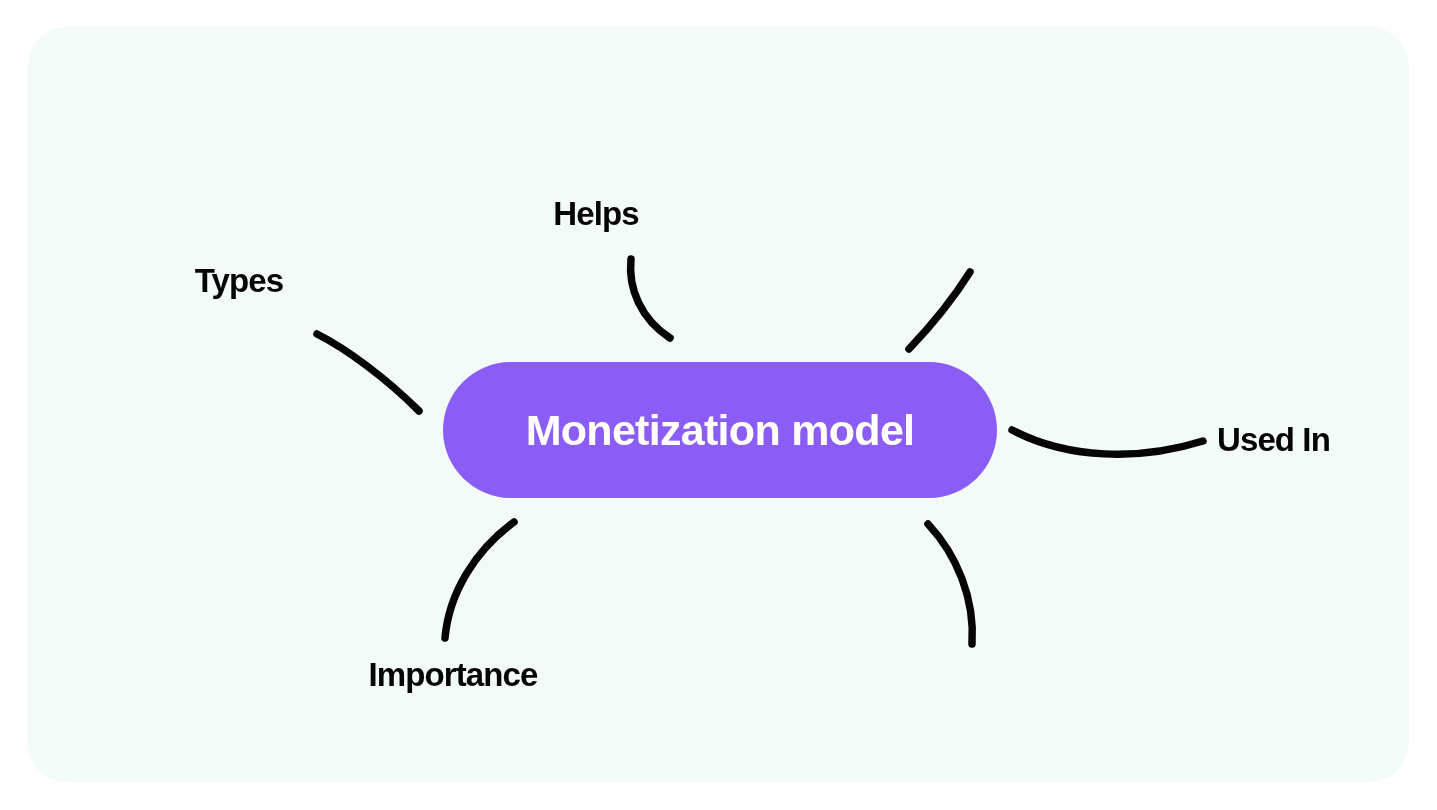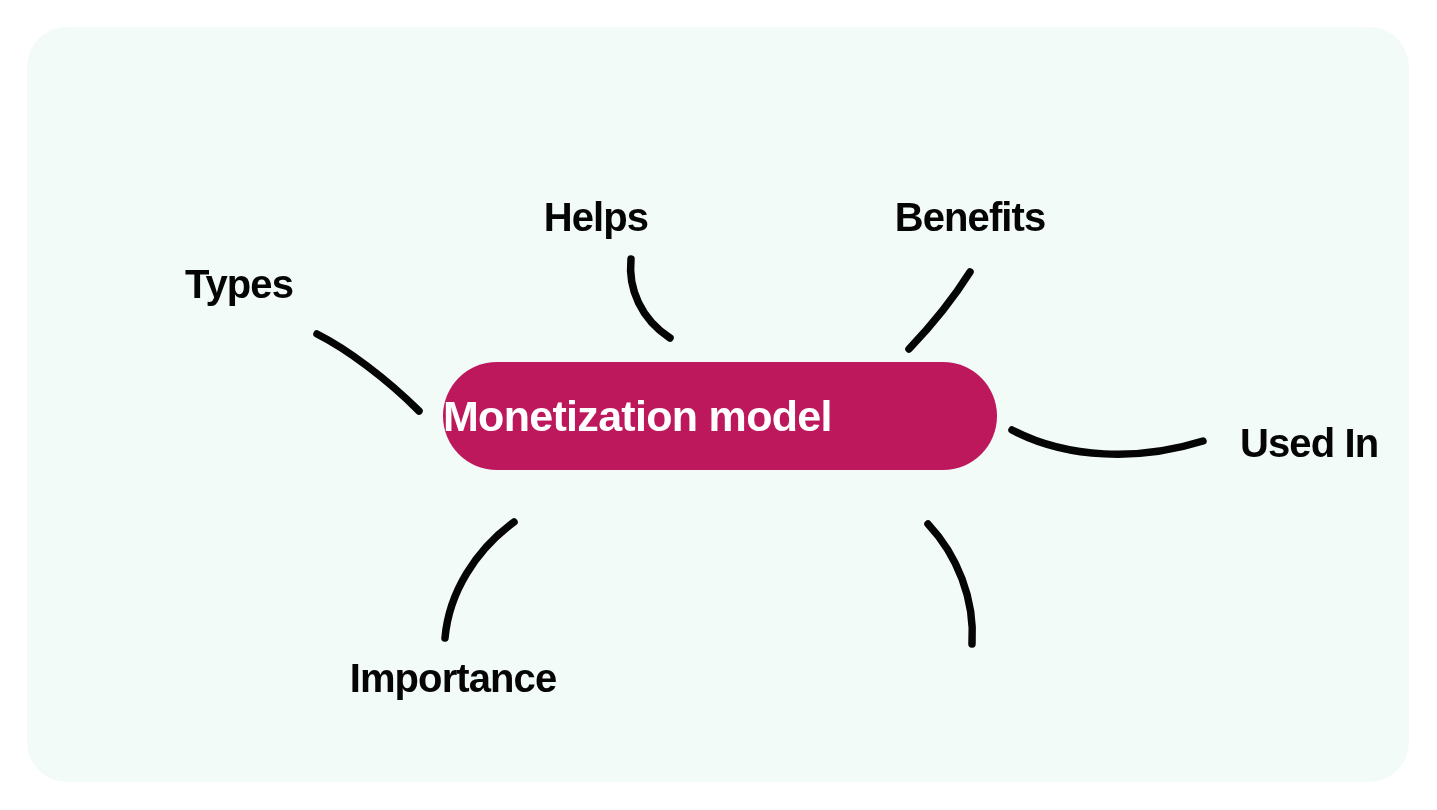--- a/index.html
+++ b/index.html
@@ -36,46 +36,46 @@
     stroke: #050505;
     stroke-width: 7.5;
     stroke-linecap: round;
     stroke-linejoin: round;
   }
   #central-node {
     position: absolute;
     left: 416px;
     top: 335px;
     width: 554px;
-    height: 108px;
-    background: #be185d;
+    height: 136px;
+    background: #8b5cf6;
     border-radius: 68px;
     display: flex;
     align-items: center;
-    justify-content: flex-start;
+    justify-content: center;
   }
   #central-node-label {
     color: #ffffff;
     font-family: "Liberation Sans", sans-serif;
     font-size: 43px;
     font-weight: bold;
     letter-spacing: -0.7px;
     white-space: nowrap;
   }
   .branch-label {
     position: absolute;
     color: #050505;
     font-family: "Liberation Sans", sans-serif;
-    font-size: 40px;
+    font-size: 33px;
     font-weight: bold;
     letter-spacing: -0.9px;
     white-space: nowrap;
     line-height: 1;
   }
-  .branch-label.anchor-left   { text-align: center; margin-left: 23px; }
+  .branch-label.anchor-left   { text-align: center; }
   .branch-label.anchor-center { text-align: center; transform: translateX(-50%); }
 
   #label-types      { left: 212px;  top: 237px; }
   #label-helps      { left: 569px;  top: 170px; }
   #label-benefits   { left: 943px;  top: 170px; }
   #label-used-in    { left: 1190px; top: 396px; }
   #label-importance { left: 410px;  top: 631px; margin-left: 16px; }
   #label-examples   { left: 945px;  top: 631px; }
 </style>
 </head>
@@ -93,20 +93,19 @@
   </svg>
 
   <div id="central-node">
     <span id="central-node-label">Monetization model</span>
   </div>
 
   <div id="label-types" class="branch-label anchor-center">Types</div>
 
   <div id="label-helps" class="branch-label anchor-center">Helps</div>
 
-  <div id="label-benefits" class="branch-label anchor-center">Benefits</div>
 
   <div id="label-used-in" class="branch-label anchor-left">Used In</div>
 
   <div id="label-importance" class="branch-label anchor-center">Importance</div>
 
 
 </div>
 
 </body></html>

